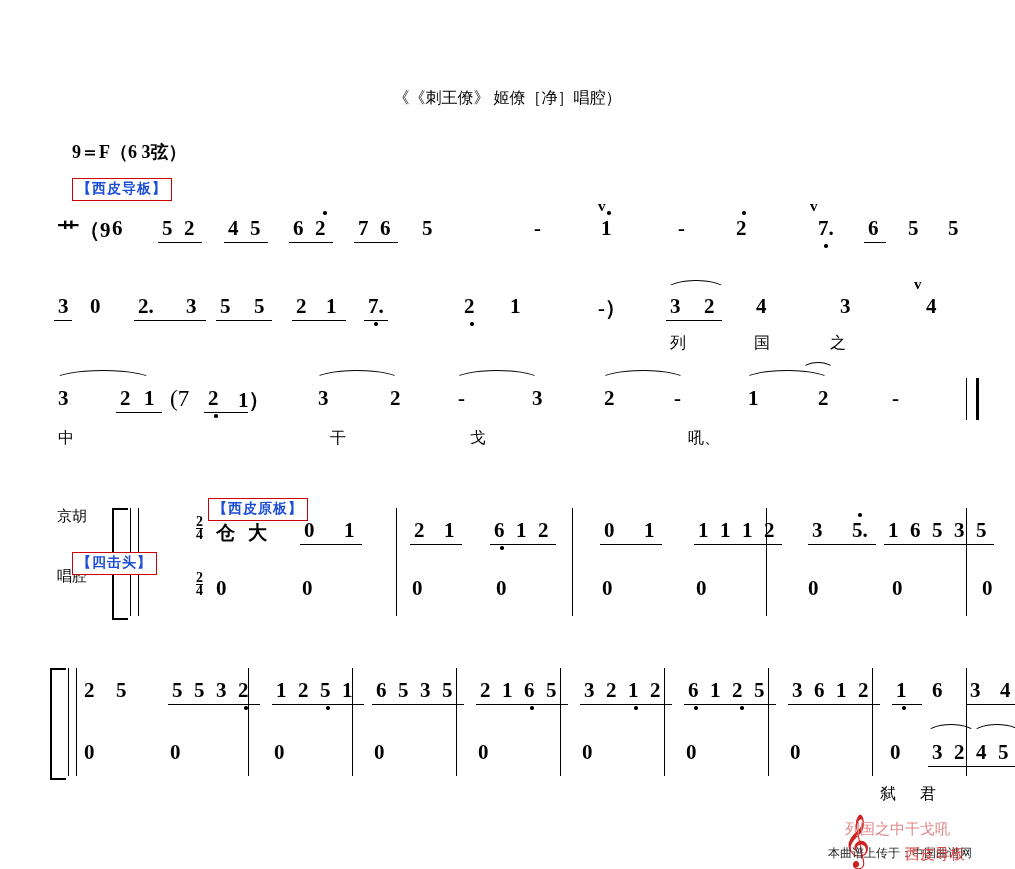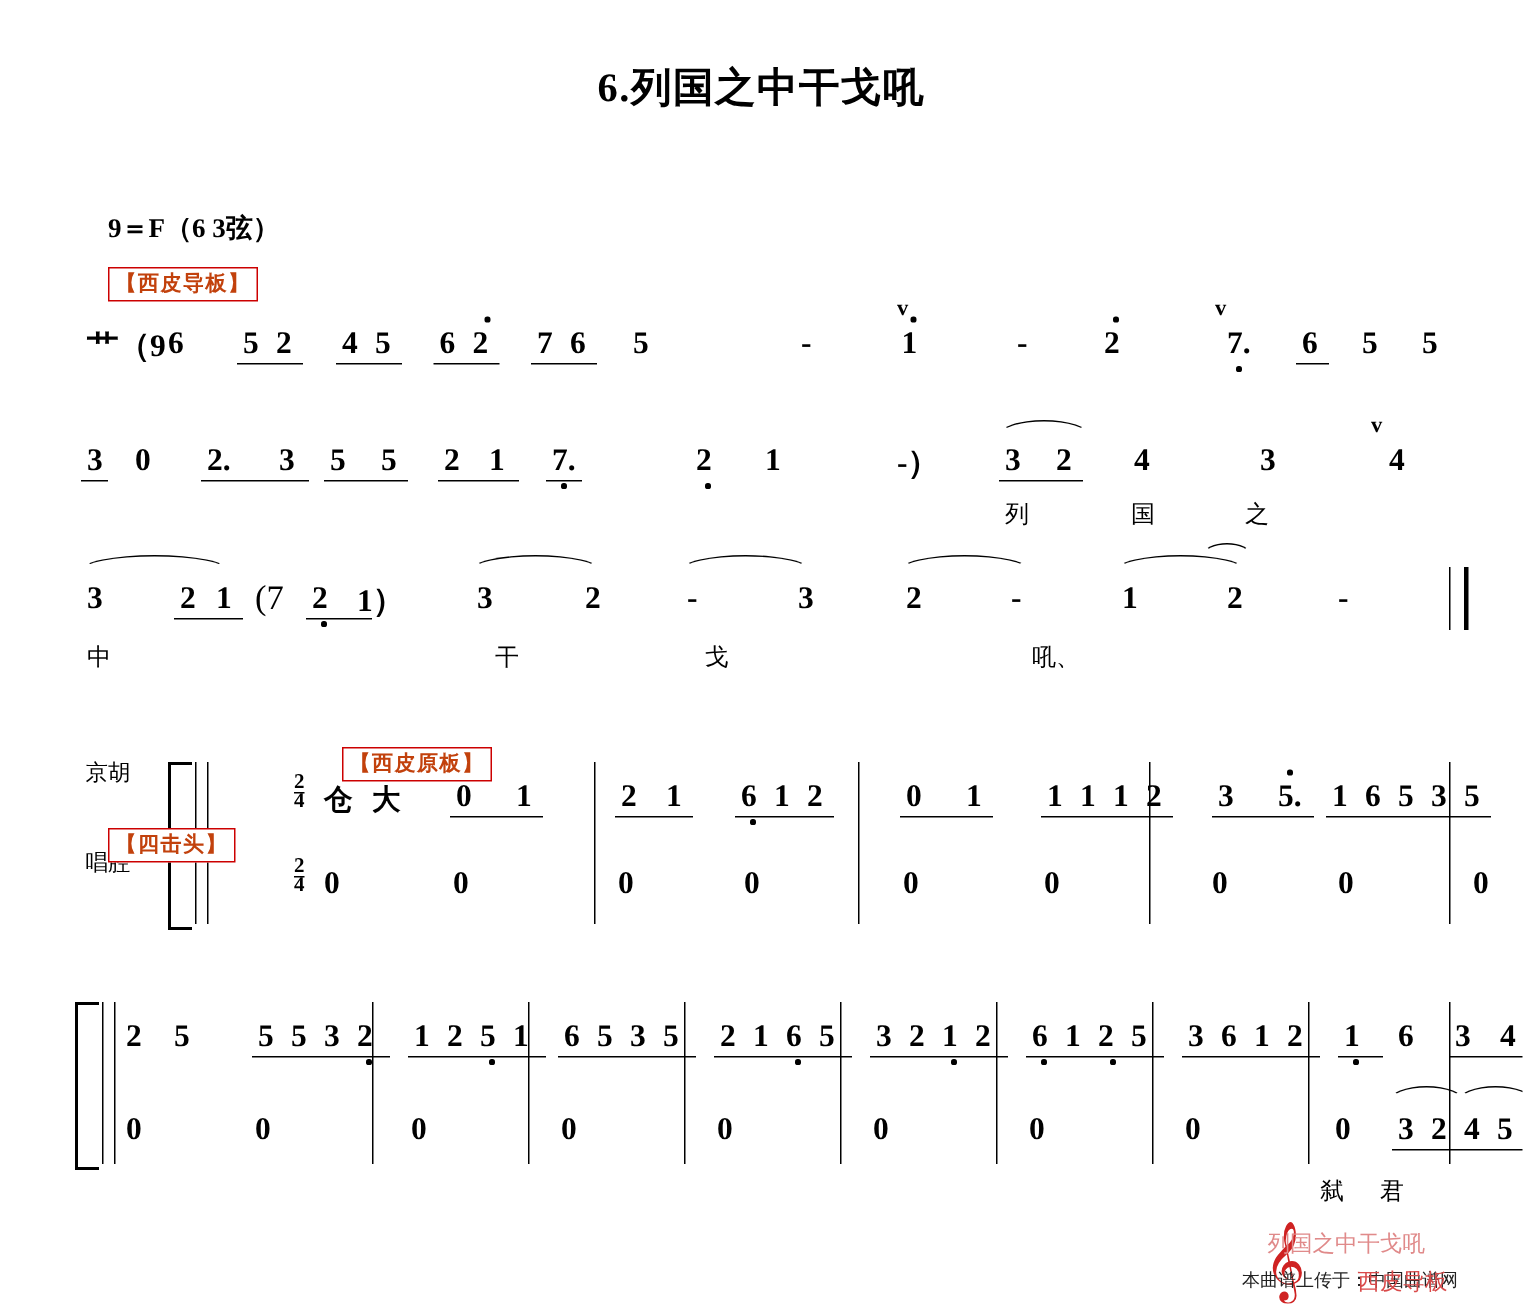--- a/index.html
+++ b/index.html
@@ -47,21 +47,21 @@
     top: 140px;
     left: 72px;
     font-size: 18px;
     font-weight: bold;
     font-family: "Liberation Serif", serif;
   }
   
   .banner {
     position: absolute;
     border: 1.6px solid #cc0000;
-    color: #c2410c;
+    color: #1d4ed8;
     font-size: 14px;
     font-weight: bold;
     padding: 1px 4px 2px 4px;
     font-family: "Liberation Sans", sans-serif;
     letter-spacing: 1px;
     background: #fff;
     white-space: nowrap;
   }
   
   .row {
@@ -191,21 +191,21 @@
     font-size: 46px;
     color: #cf2222;
     line-height: 46px;
   }
 </style>
 </head>
 <body>
 
 <div class="page">
 
-  <div class="title">6.列国之中干戈吼</div>
+  <div class="subtitle">《《刺王僚》 姬僚［净］唱腔）</div>
 
   <div class="keysig">
     <span>9＝F（6 3弦）</span>
   </div>
 
   <div class="banner" style="top:178px; left:72px;">【西皮导板】</div>
 
   <div class="row" style="top:216px; left:58px;">
     <span class="note" style="left:0px;  top:0px;">艹（9</span>
     <span class="note" style="left:54px; top:0px;">6</span>
@@ -321,21 +321,21 @@
     <span style="position:absolute; left:630px;">吼、</span>
   </div>
 
   <div class="brace" style="left:112px; top:508px; width:14px; height:108px;"></div>
   <div class="bar" style="left:130px; top:508px; height:108px;"></div>
   <div class="bar" style="left:138px; top:508px; height:108px;"></div>
 
   <div class="label-v" style="left:52px; top:508px; width:40px;">京胡</div>
   <div class="label-v" style="left:52px; top:568px; width:40px;">唱腔</div>
 
-  <div class="banner" style="top:498px; left:208px;margin-left:20px;">【西皮原板】</div>
+  <div class="banner" style="top:498px; left:208px;">【西皮原板】</div>
   <div class="banner" style="top:552px; left:72px;font-family:Liberation Serif, serif;">【四击头】</div>
 
   <div class="meter" style="left:196px; top:516px;">
     <span>2</span>
     <span class="den">4</span>
   </div>
   <div class="meter" style="left:196px; top:572px;">
     <span>2</span>
     <span class="den">4</span>
   </div>

